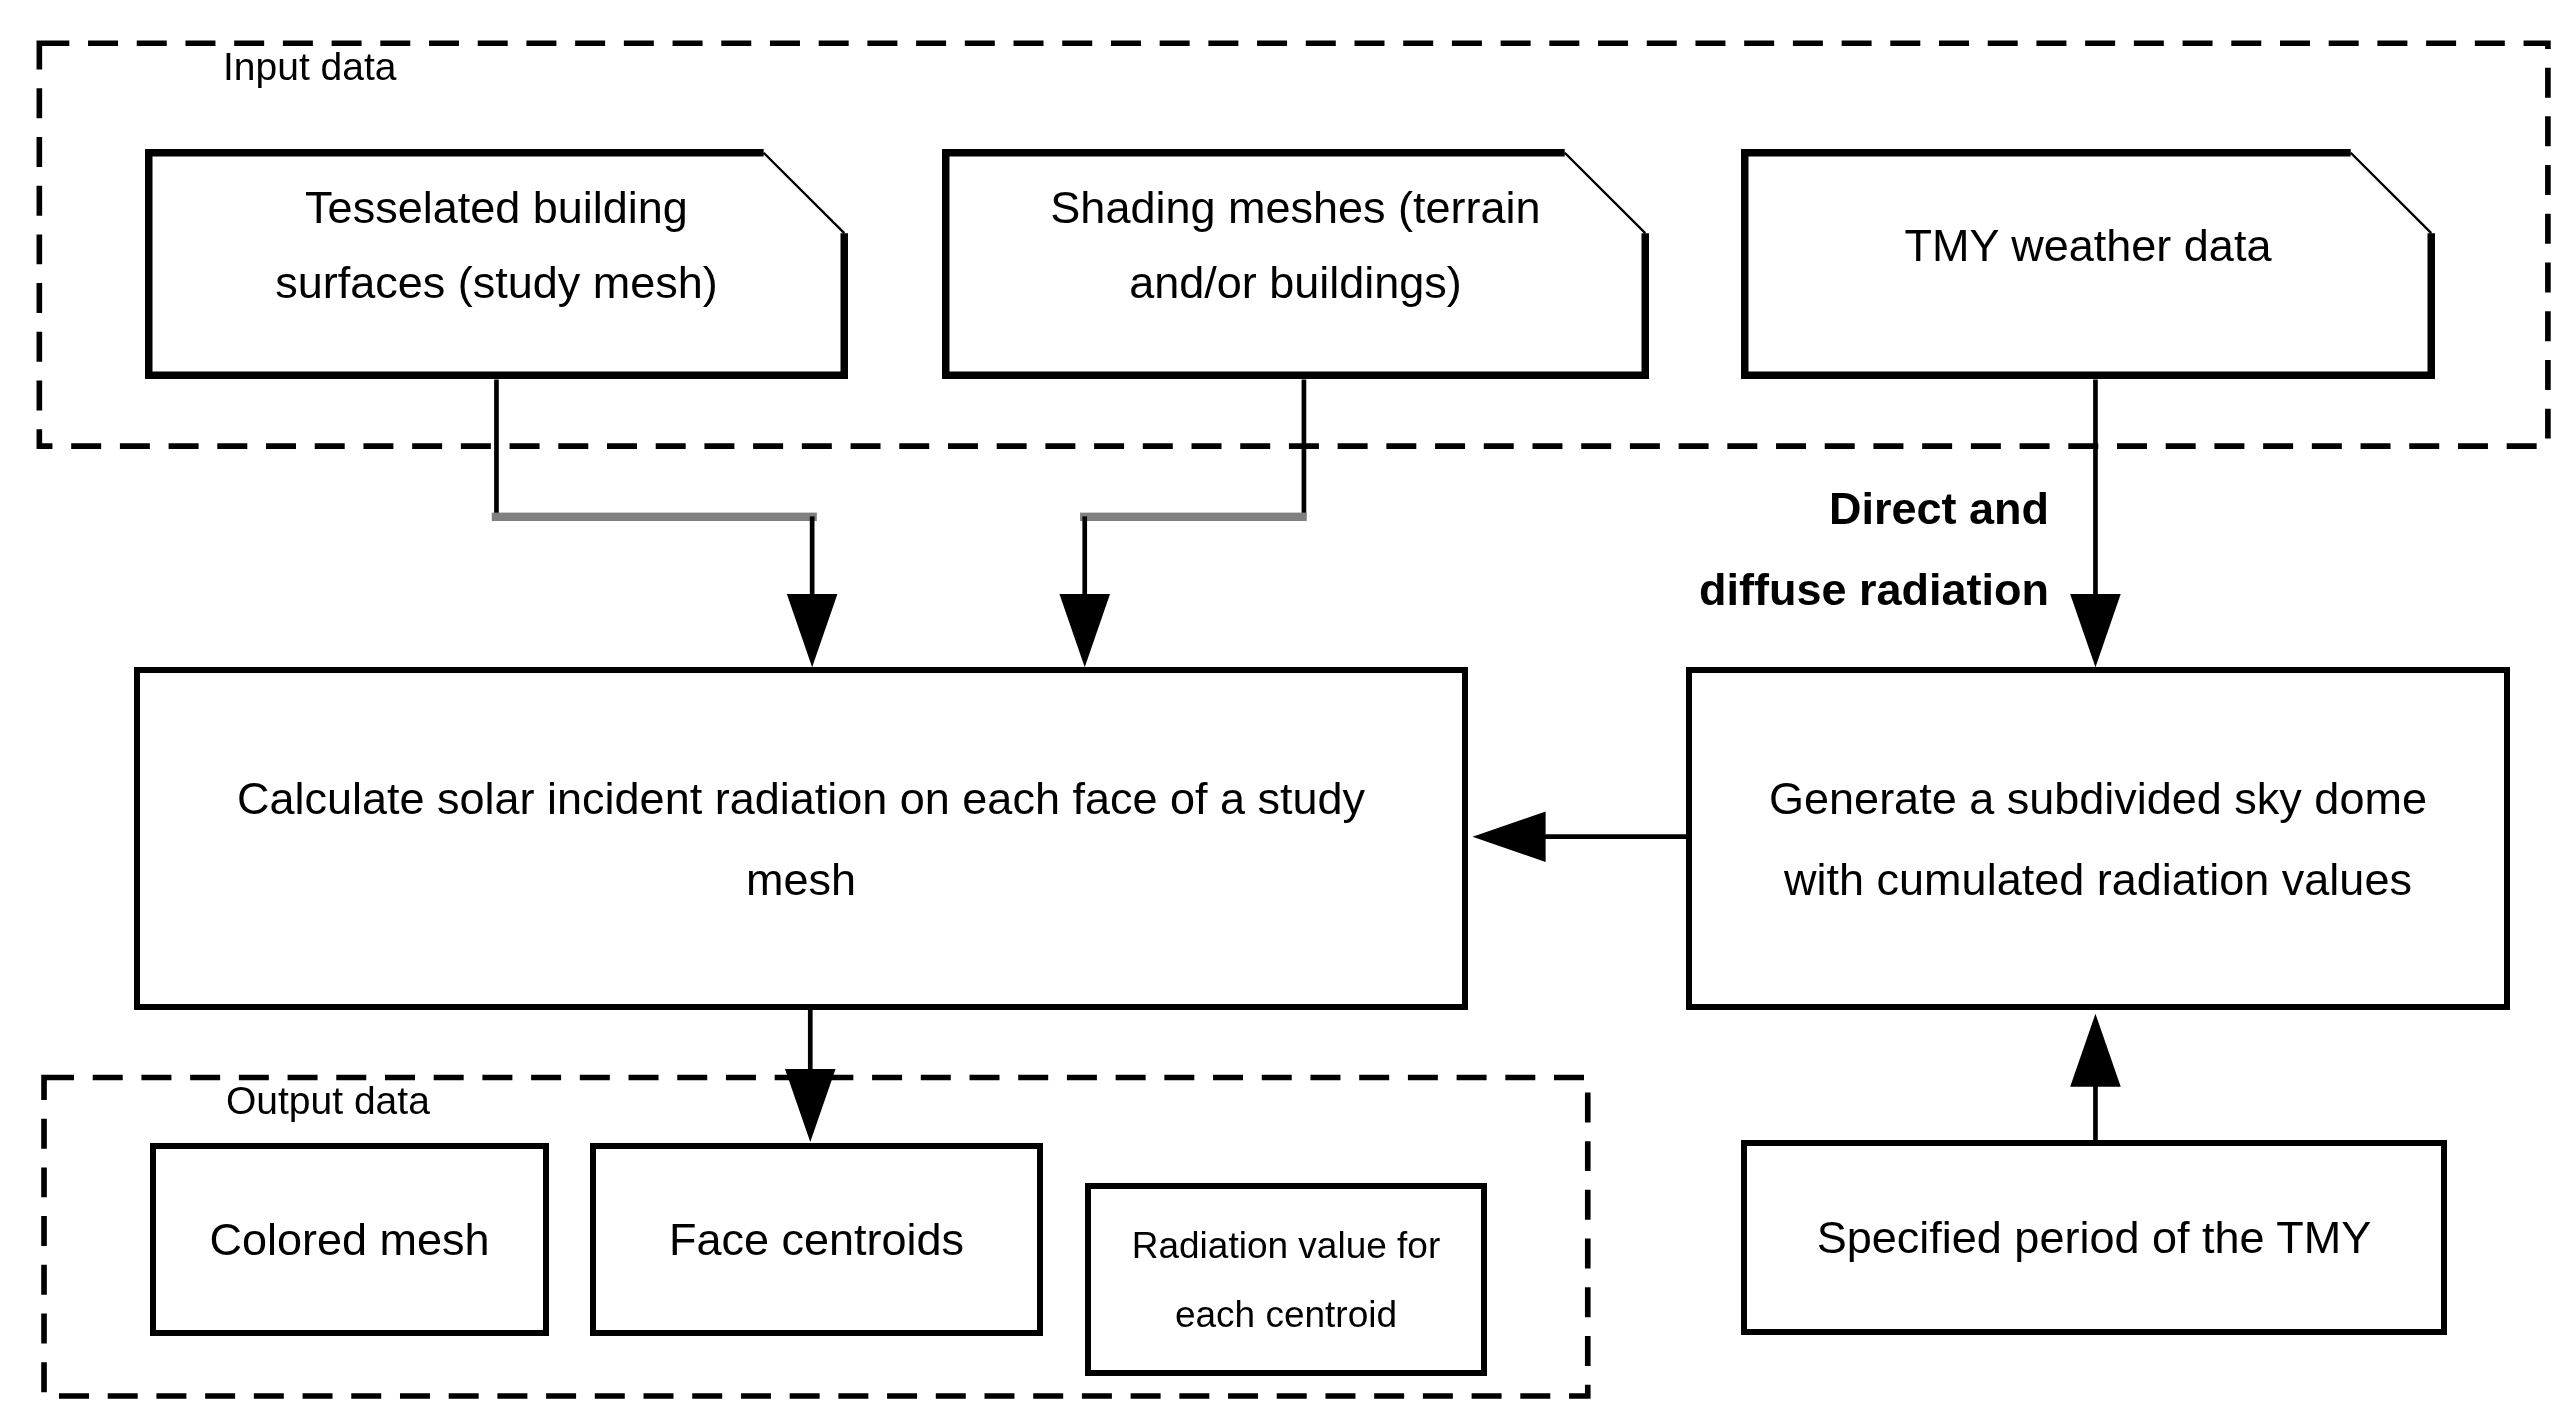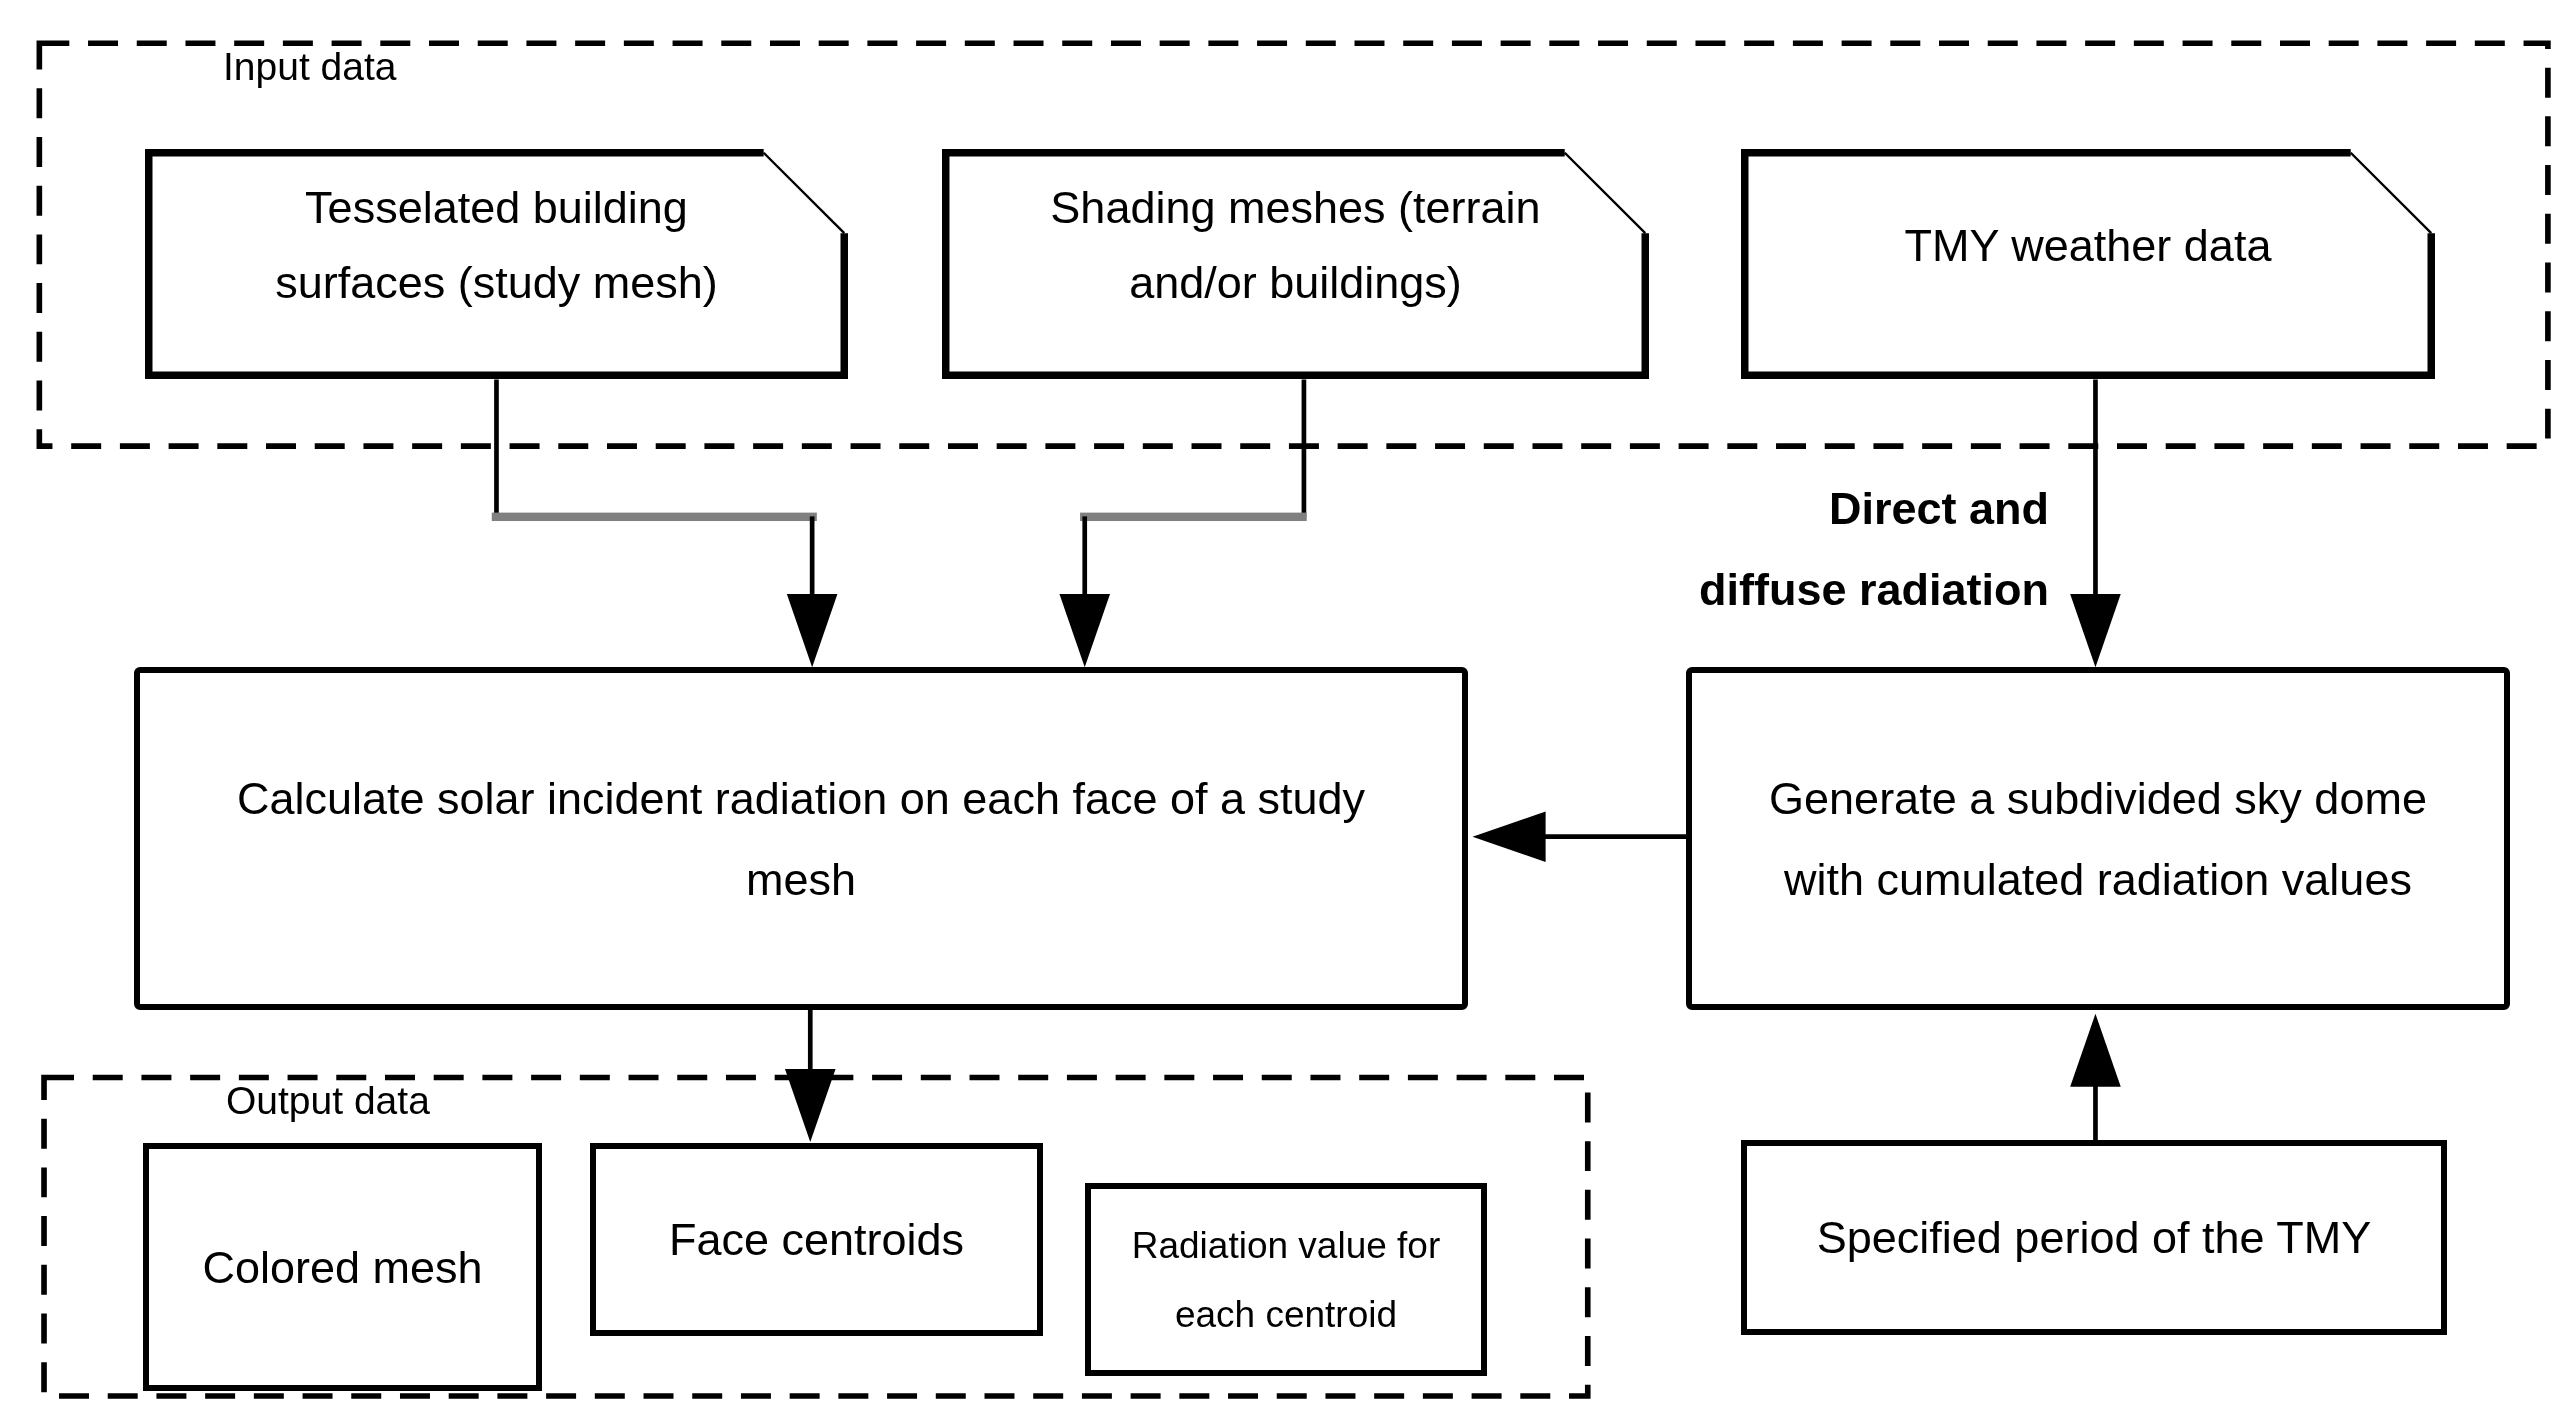--- a/index.html
+++ b/index.html
@@ -34,21 +34,21 @@
   }
   .cut-node { background: transparent; }
   .cut-node .shape {
     position: absolute;
     left: 0; top: 0; width: 100%; height: 100%;
   }
   .cut-node .txt {
     position: relative;
     transform: translateY(-19px);
   }
-  .big-node { line-height: 81px; border-radius: 6px; }
+  .big-node { line-height: 81px; }
   .small-text { font-size: 37px; line-height: 69px; }
   .group-label {
     position: absolute;
     font-size: 39px;
     white-space: nowrap;
   }
   .edge-label {
     position: absolute;
     font-size: 45px;
     line-height: 81px;
@@ -152,21 +152,21 @@
     </div>
   </div>
 
   <div class="node rect-node big-node" style="left:1686px; top:667px; width:824px; height:343px;">
     <div>
       <span class="l">Generate a subdivided sky dome</span>
       <span class="l">with cumulated radiation values</span>
     </div>
   </div>
 
-  <div class="node rect-node" style="left:143px; top:1143px; width:399px; height:248px;">
+  <div class="node rect-node" style="left:150px; top:1143px; width:399px; height:193px;">
     <div>
       <span class="l">Colored mesh</span>
     </div>
   </div>
 
   <div class="node rect-node" style="left:590px; top:1143px; width:453px; height:193px;">
     <div>
       <span class="l">Face centroids</span>
     </div>
   </div>

